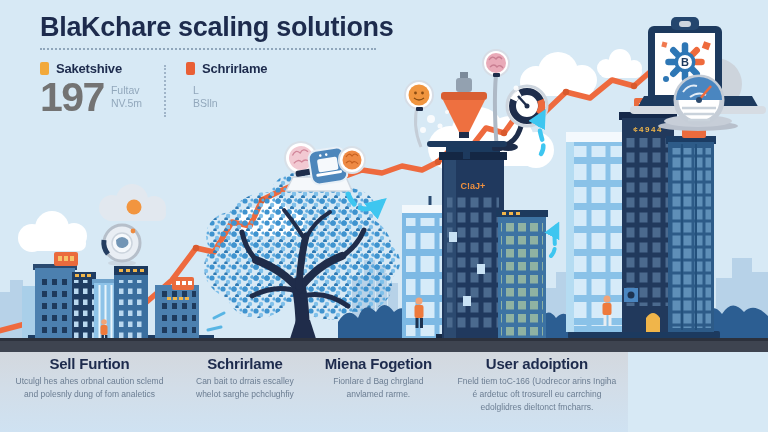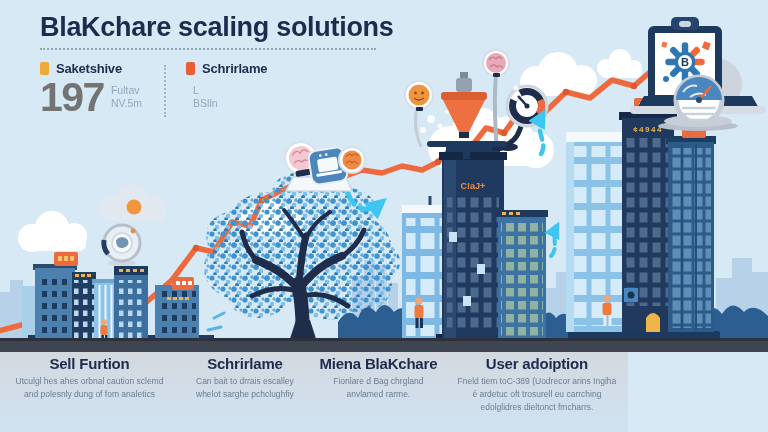--- a/index.html
+++ b/index.html
@@ -469,25 +469,25 @@
       <h2>Sell Furtion</h2>
       <p>Utculgl hes ahes orbnal caution sclemd
 and polesnly dung of fom analetics</p>
     </div>
     <div class="section">
       <h2>Schrirlame</h2>
       <p>Can bait to drrais escalley
 whelot sarghe pchclughfiy</p>
     </div>
     <div class="section">
-      <h2>Miena BlaKchare</h2>
+      <h2>Miena Fogetion</h2>
       <p>Fionlare d Bag chrgland
 anvlamed rarme.</p>
     </div>
     <div class="section">
       <h2>User adoiption</h2>
-      <p>Fneld tiem toC-389 (Uodrecor arins Ingiha
+      <p>Fneld tiem toC-166 (Uodrecor arins Ingiha
 é ardetuc oft trosurell eu carrching
 edolglidres dieltonct fmcharrs.</p>
     </div>
   </footer>
 
 </div>
 
 </body></html>

